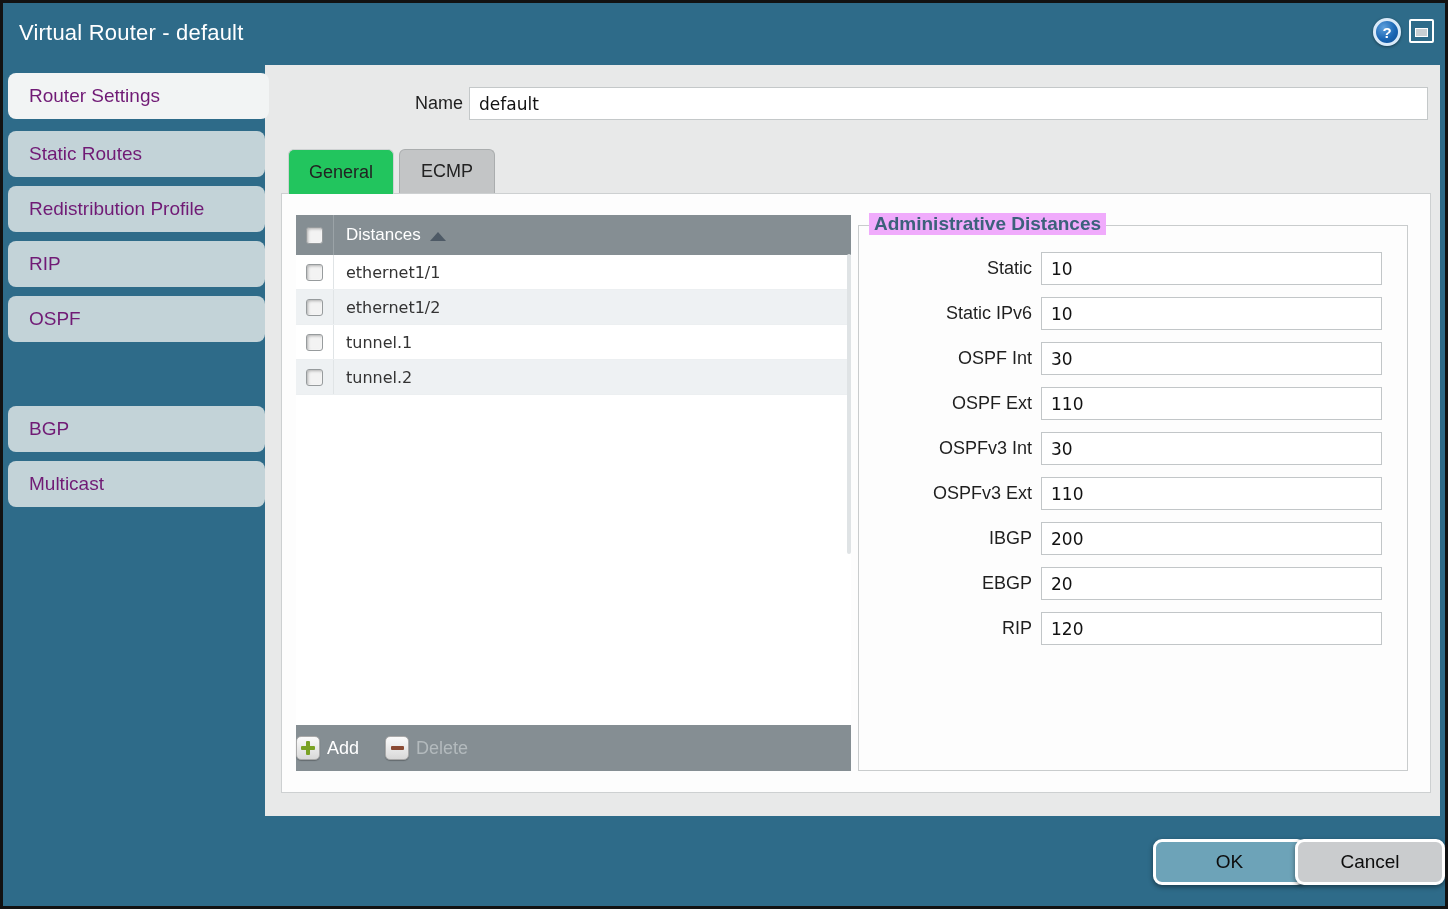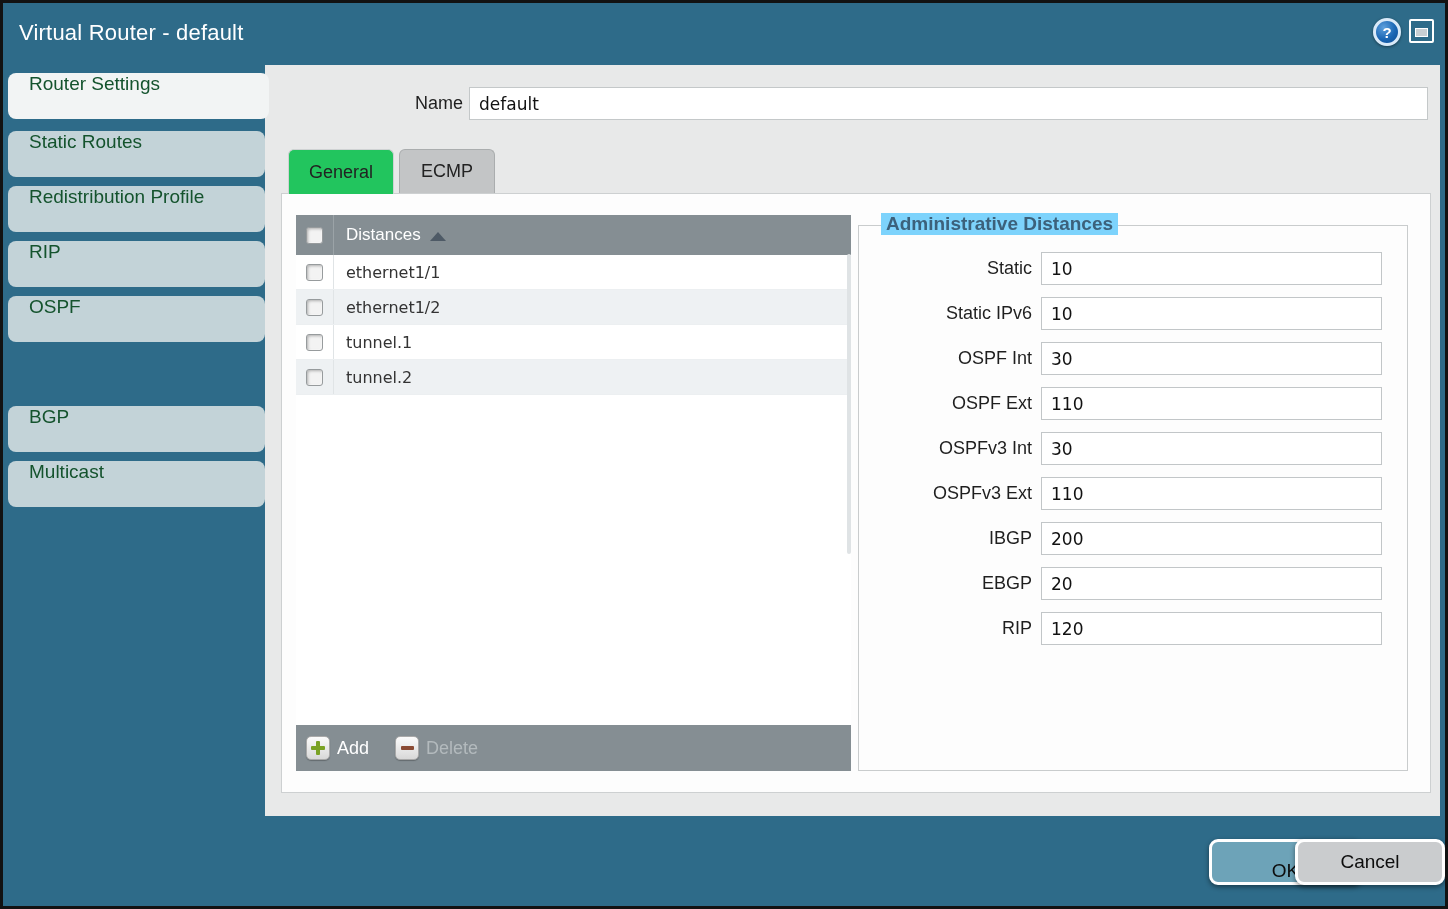--- a/index.html
+++ b/index.html
@@ -32,22 +32,22 @@
     display:flex; align-items:center; justify-content:center; cursor:pointer;
   }
   .win-icon .inner {
     width:13px; height:9px; background:#c9cfd3; border:1px solid #ffffff; margin-top:3px;
   }
 
   
   .sb-item {
     position:absolute; left:5px; width:257px; height:46px;
     background:#c3d3d8; border-radius:8px;
-    color:#14532d; font-size:19px;
-    display:flex; padding-left:21px; cursor:pointer;
+    color:#701a75; font-size:19px;
+    display:flex; align-items:center; padding-left:21px; cursor:pointer;
   }
   .sb-item.active { background:#f2f4f4; width:261px; z-index:3; }
 
   
   .content-bg {
     position:absolute; left:262px; top:62px; width:1175px; height:751px;
     background:#e8e9e9;
   }
   .name-label {
     position:absolute; left:330px; top:90px; width:130px; text-align:right;
@@ -111,21 +111,20 @@
   }
   .iface-row.alt { background:#eef1f3; }
   .row-label { margin-left:12px; }
   .iface-spacer { flex:1; position:relative; }
   .scroll-thumb {
     position:absolute; right:0; top:-141px; width:4px; height:300px;
     background:#dfe3e5; border-radius:2px; cursor:pointer;
   }
   .iface-footer {
     height:46px; flex:none; background:#858e93; display:flex; align-items:center;
-    padding-left:10px;
   }
   .tbl-btn { display:flex; align-items:center; cursor:pointer; }
   .tbl-btn .ico {
     width:24px; height:24px; border-radius:5px;
     background:linear-gradient(#fbfbfb,#d8d8d8);
     border:1px solid #a9a9a9; box-shadow:0 1px 1px rgba(0,0,0,.25);
     display:flex; align-items:center; justify-content:center; position:relative;
   }
   .plus-glyph, .plus-glyph::after { background:#7aa224; position:absolute; }
   .plus-glyph { width:14px; height:4px; border-radius:1px; }
@@ -135,22 +134,22 @@
   .tbl-btn.disabled { cursor:default; }
   .tbl-btn.disabled .lbl { color:#b3babd; }
   .btn-gap { width:26px; }
 
   
   .fieldset {
     position:absolute; left:855px; top:222px; width:550px; height:546px;
     border:1px solid #c9cccd;
   }
   .legend {
-    position:absolute; left:10px; top:-13px; background:#7dd3fc; padding:0 5px;
-    font-size:19px; font-weight:bold; color:#3c617b;margin-left:12px;
+    position:absolute; left:10px; top:-13px; background:#f0abfc; padding:0 5px;
+    font-size:19px; font-weight:bold; color:#3c617b;
   }
   .fields { position:absolute; left:0; top:26px; width:100%; }
   .field-row { display:flex; align-items:center; height:33px; margin-bottom:12px; }
   .field-label {
     width:182px; flex:none; text-align:right; font-size:18px; color:#1f1f1f;
     padding-right:9px;
   }
   .field-input {
     width:341px; height:33px; border:1px solid #c2c6c8; background:#ffffff;
     font-size:17px; padding:0 9px; color:#111;
@@ -158,21 +157,21 @@
   }
 
   
   .btn {
     position:absolute; top:836px; height:46px; border:3px solid #ffffff;
     border-radius:9px; font-size:19px; color:#0d0d0d;
     display:flex; align-items:center; justify-content:center;
     box-shadow:0 2px 5px rgba(0,0,0,.45); cursor:pointer;
     font-family:"Liberation Sans", sans-serif;
   }
-  .btn-ok { left:1206px; width:153px; background:#6da3b8;align-items:flex-end; }
+  .btn-ok { left:1150px; width:153px; background:#6da3b8; }
   .btn-cancel { left:1292px; width:150px; background:#caccce; }
 </style>
 </head>
 <body>
 
 <div id="app">
 
   <div class="titlebar">
     <div class="title">Virtual Router - default</div>
     <div class="help-icon">?</div>

